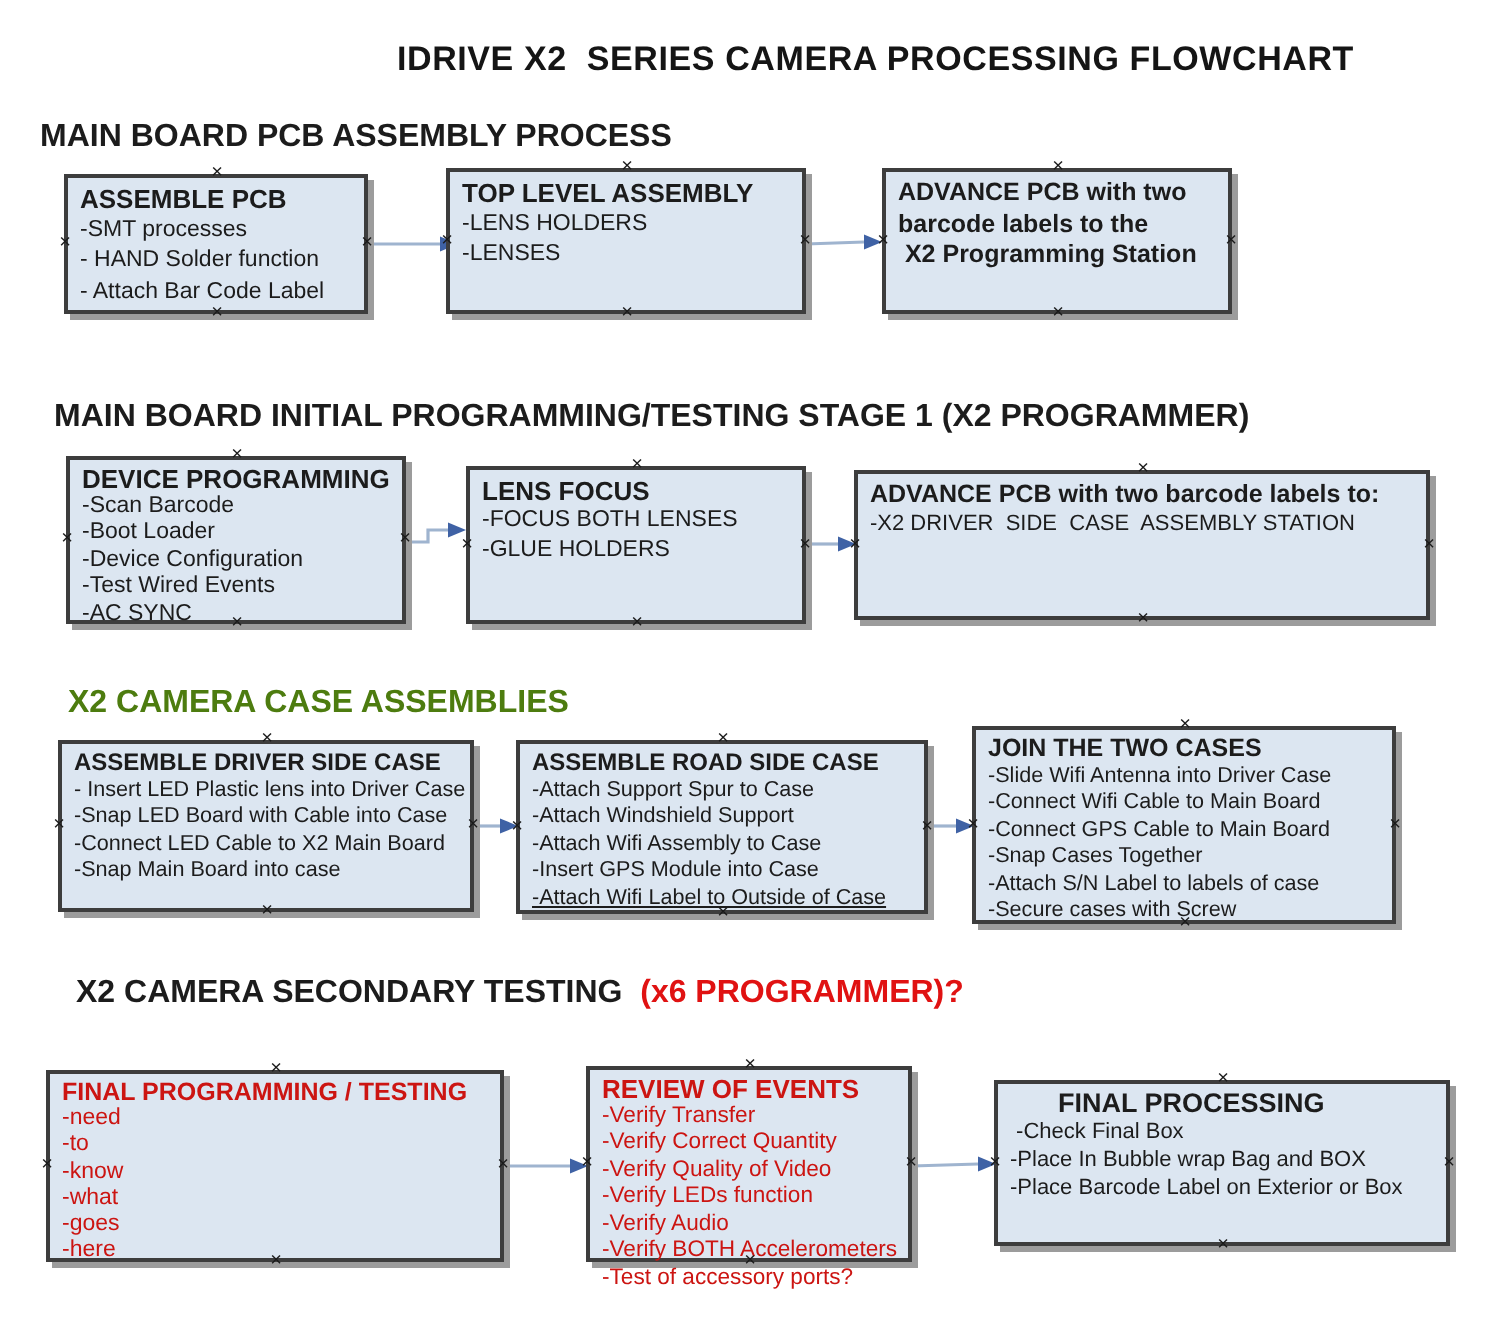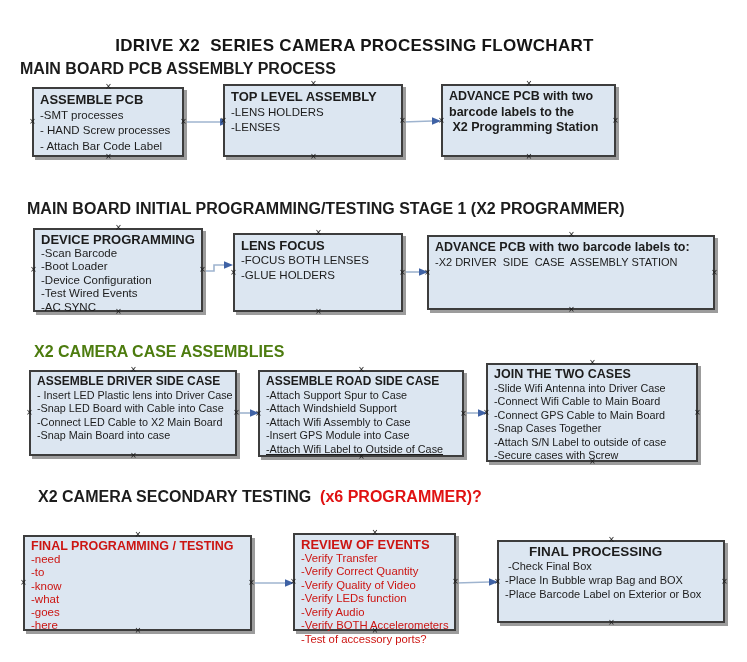--- a/index.html
+++ b/index.html
@@ -7,22 +7,22 @@
     position: relative;
     width: 747px;
     height: 662px;
     background: #ffffff;
     font-family: "Liberation Sans", sans-serif;
     overflow: hidden;
   }
   #page-title {
     position: absolute;
     top: 20px; left: 0; width: 677px;
-    margin: 16px;
-    text-align: center;
+    margin: 0;
+    text-align: right;
     font-size: 17px;
     font-weight: bold;
     letter-spacing: 0.3px;
     color: #151515;
     white-space: pre;
   }
   .section-heading {
     position: absolute;
     font-size: 16px;
     font-weight: bold;
@@ -79,21 +79,21 @@
       <polyline points="252,583 285,583" fill="none" stroke="#9fb4cf" stroke-width="1.6"></polyline>
       <polygon points="294,583 285,579.2 285,586.8" fill="#3f62a5"></polygon>
       <polyline points="456,583 489,582" fill="none" stroke="#9fb4cf" stroke-width="1.6"></polyline>
       <polygon points="498,582 489,578.2 489,585.8" fill="#3f62a5"></polygon>
     </svg>
   <div id="nodes">
       <div class="section-heading" style="left: 20px; top: 60px;"><span style="color: rgb(28, 28, 28);">MAIN BOARD PCB ASSEMBLY PROCESS</span></div>
       <div class="node" style="left: 32px; top: 87px; width: 152px; height: 70px; line-height: 15.5px; color: rgb(28, 28, 28); background: rgb(220, 230, 241); border-color: rgb(61, 61, 61); box-shadow: rgb(156, 156, 156) 3px 3px 0px;">
         <div class="node-line bold" style="font-size: 13px;">ASSEMBLE PCB</div>
         <div class="node-line" style="font-size: 11.5px;">-SMT processes</div>
-        <div class="node-line" style="font-size: 11.5px;">- HAND Screw processes</div>
+        <div class="node-line" style="font-size: 11.5px;">- HAND Solder function</div>
         <div class="node-line" style="font-size: 11.5px;">- Attach Bar Code Label</div>
         <span class="anchor anchor-t">×</span>
         <span class="anchor anchor-b">×</span>
         <span class="anchor anchor-l">×</span>
         <span class="anchor anchor-r">×</span>
       </div>
       <div class="node" style="left: 223px; top: 84px; width: 180px; height: 73px; line-height: 15.5px; color: rgb(28, 28, 28); background: rgb(220, 230, 241); border-color: rgb(61, 61, 61); box-shadow: rgb(156, 156, 156) 3px 3px 0px;">
         <div class="node-line bold" style="font-size: 13px;">TOP LEVEL ASSEMBLY</div>
         <div class="node-line" style="font-size: 11.5px;">-LENS HOLDERS</div>
         <div class="node-line" style="font-size: 11.5px;">-LENSES</div>
@@ -164,21 +164,21 @@
         <span class="anchor anchor-b">×</span>
         <span class="anchor anchor-l">×</span>
         <span class="anchor anchor-r">×</span>
       </div>
       <div class="node" style="left: 486px; top: 363px; width: 212px; height: 99px; line-height: 13.5px; color: rgb(28, 28, 28); background: rgb(220, 230, 241); border-color: rgb(61, 61, 61); box-shadow: rgb(156, 156, 156) 3px 3px 0px;">
         <div class="node-line bold" style="font-size: 12.5px;">JOIN THE TWO CASES</div>
         <div class="node-line" style="font-size: 10.8px;">-Slide Wifi Antenna into Driver Case</div>
         <div class="node-line" style="font-size: 10.8px;">-Connect Wifi Cable to Main Board</div>
         <div class="node-line" style="font-size: 10.8px;">-Connect GPS Cable to Main Board</div>
         <div class="node-line" style="font-size: 10.8px;">-Snap Cases Together</div>
-        <div class="node-line" style="font-size: 10.8px;">-Attach S/N Label to outside of case</div>
+        <div class="node-line" style="font-size: 10.8px;">-Attach S/N Label to labels of case</div>
         <div class="node-line" style="font-size: 10.8px;">-Secure cases with Screw</div>
         <span class="anchor anchor-t">×</span>
         <span class="anchor anchor-b">×</span>
         <span class="anchor anchor-l">×</span>
         <span class="anchor anchor-r">×</span>
       </div>
       <div class="section-heading" style="left: 38px; top: 488px;"><span style="color: rgb(28, 28, 28);">X2 CAMERA SECONDARY TESTING  </span><span style="color: rgb(224, 18, 18);">(x6 PROGRAMMER)?</span></div>
       <div class="node" style="left: 23px; top: 535px; width: 229px; height: 96px; line-height: 13.2px; color: rgb(204, 21, 18); background: rgb(220, 230, 241); border-color: rgb(61, 61, 61); box-shadow: rgb(156, 156, 156) 3px 3px 0px;">
         <div class="node-line bold" style="font-size: 12.5px;">FINAL PROGRAMMING / TESTING</div>
         <div class="node-line" style="font-size: 11.5px;">-need</div>

